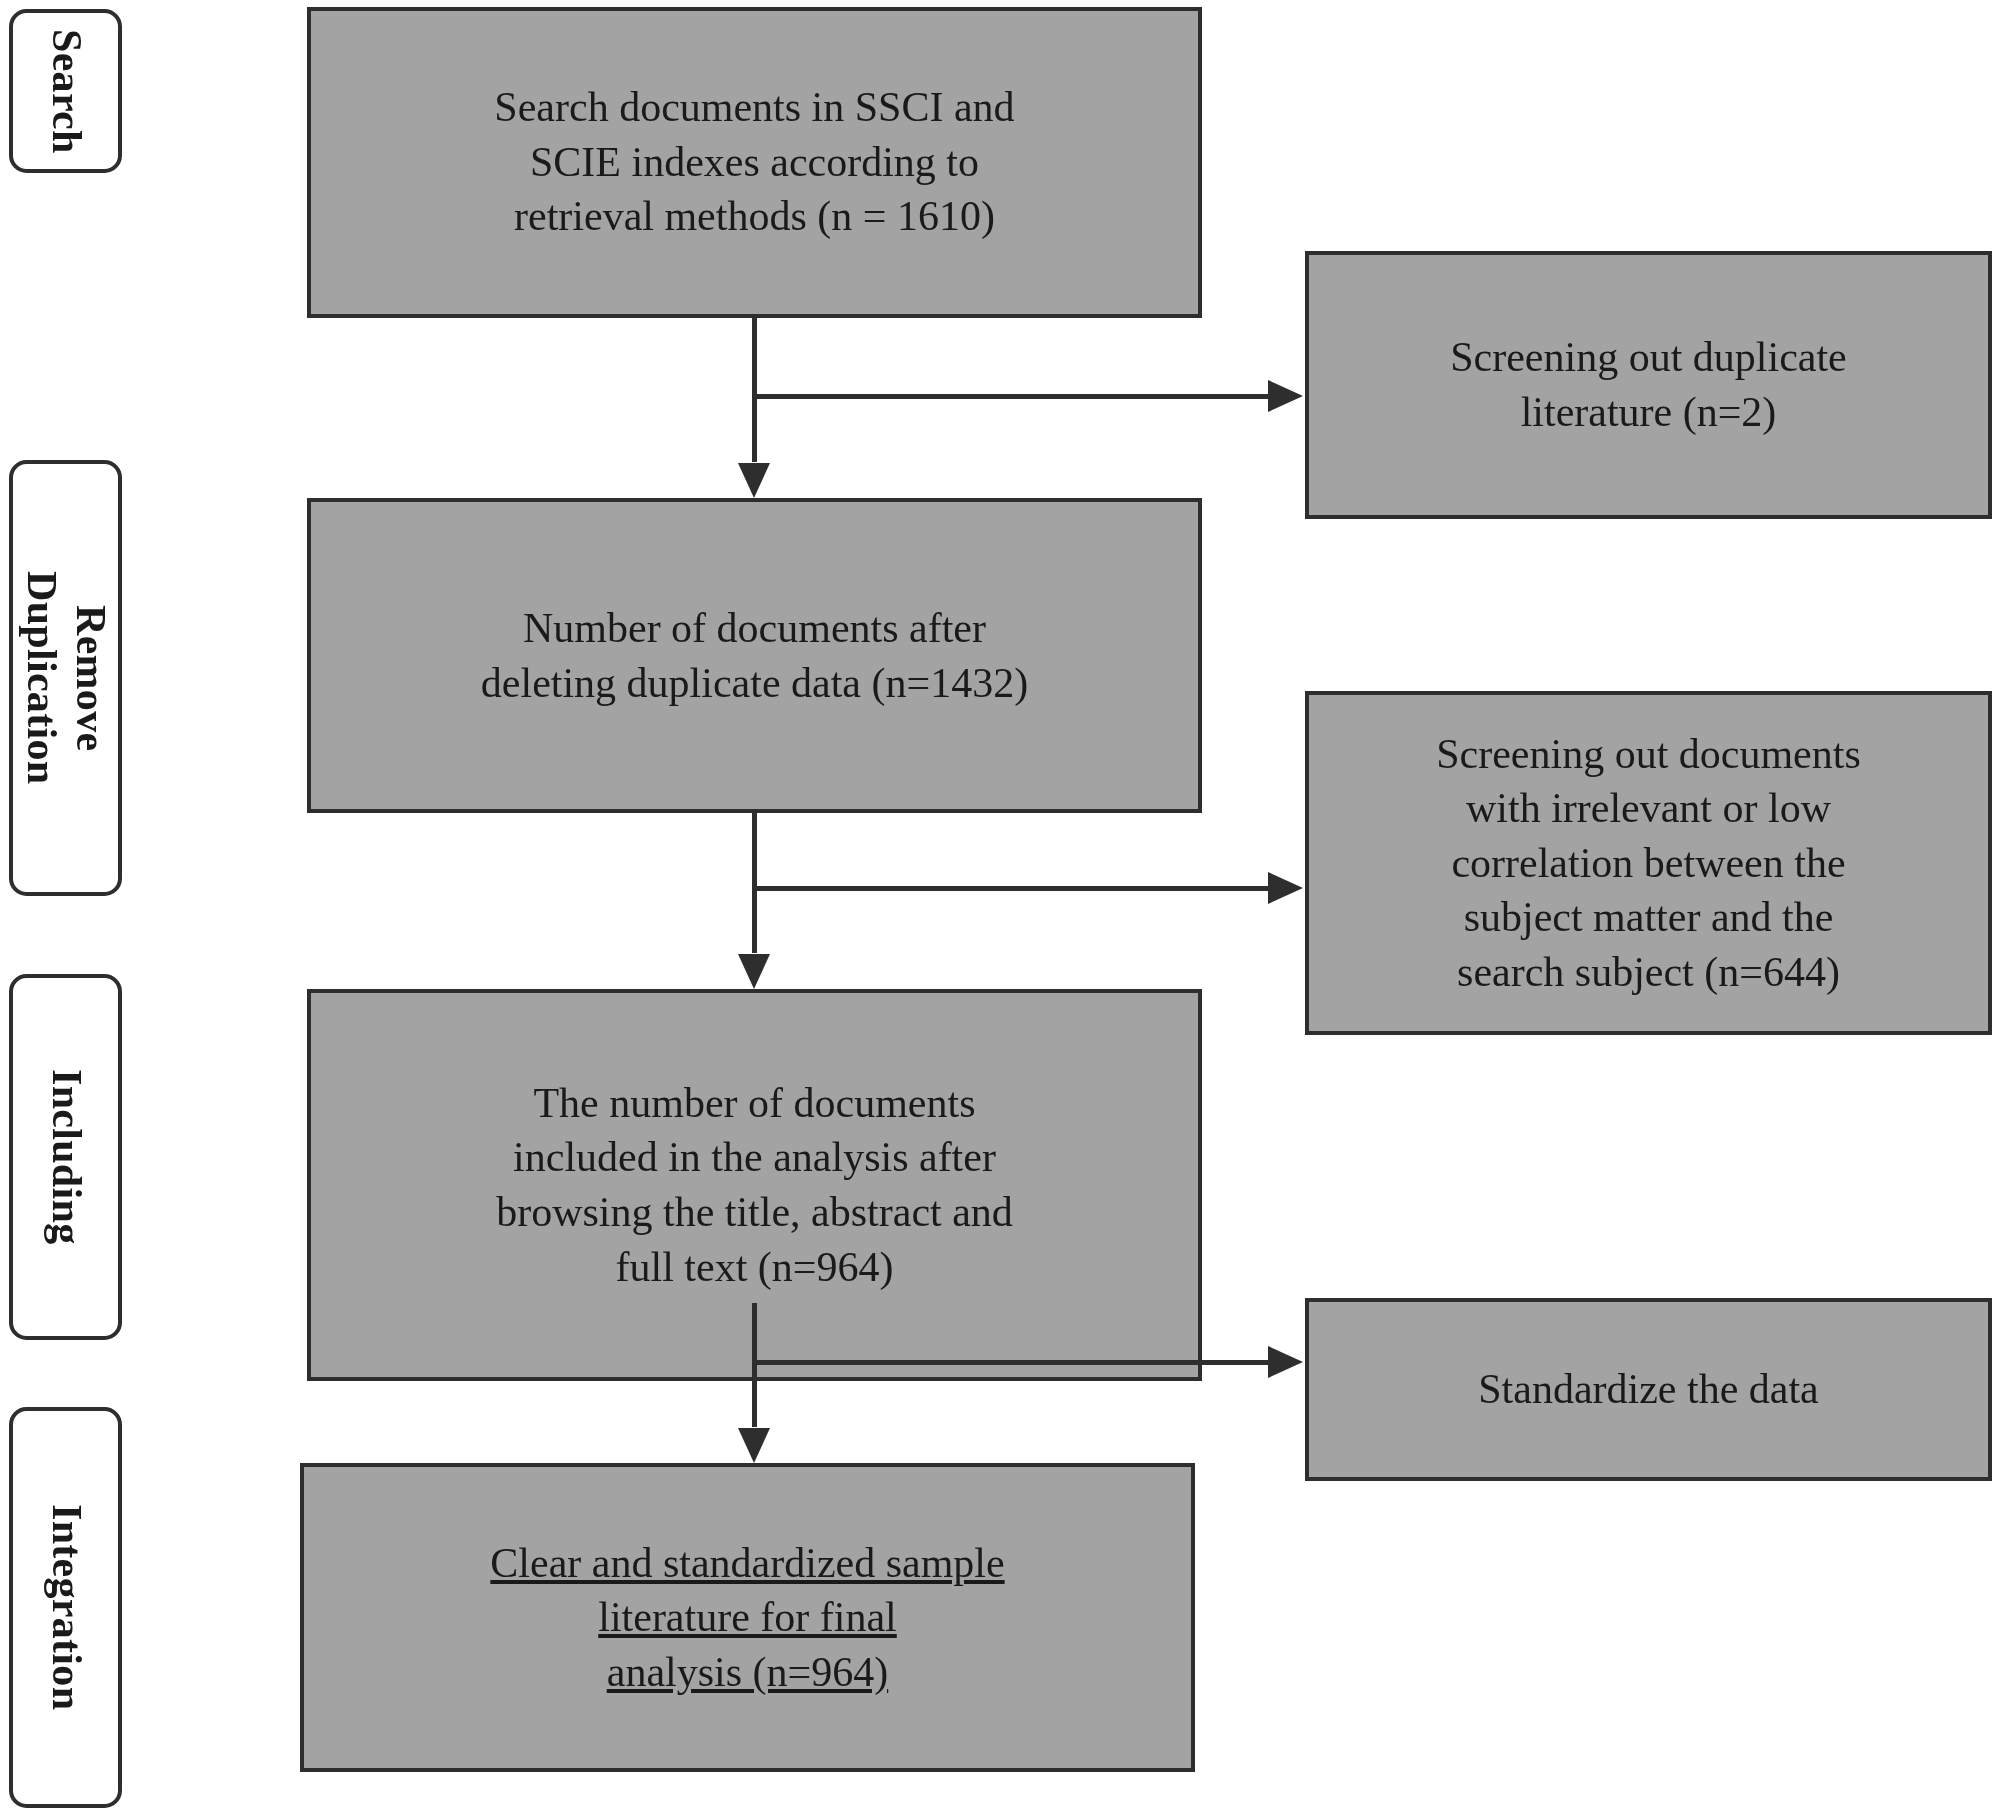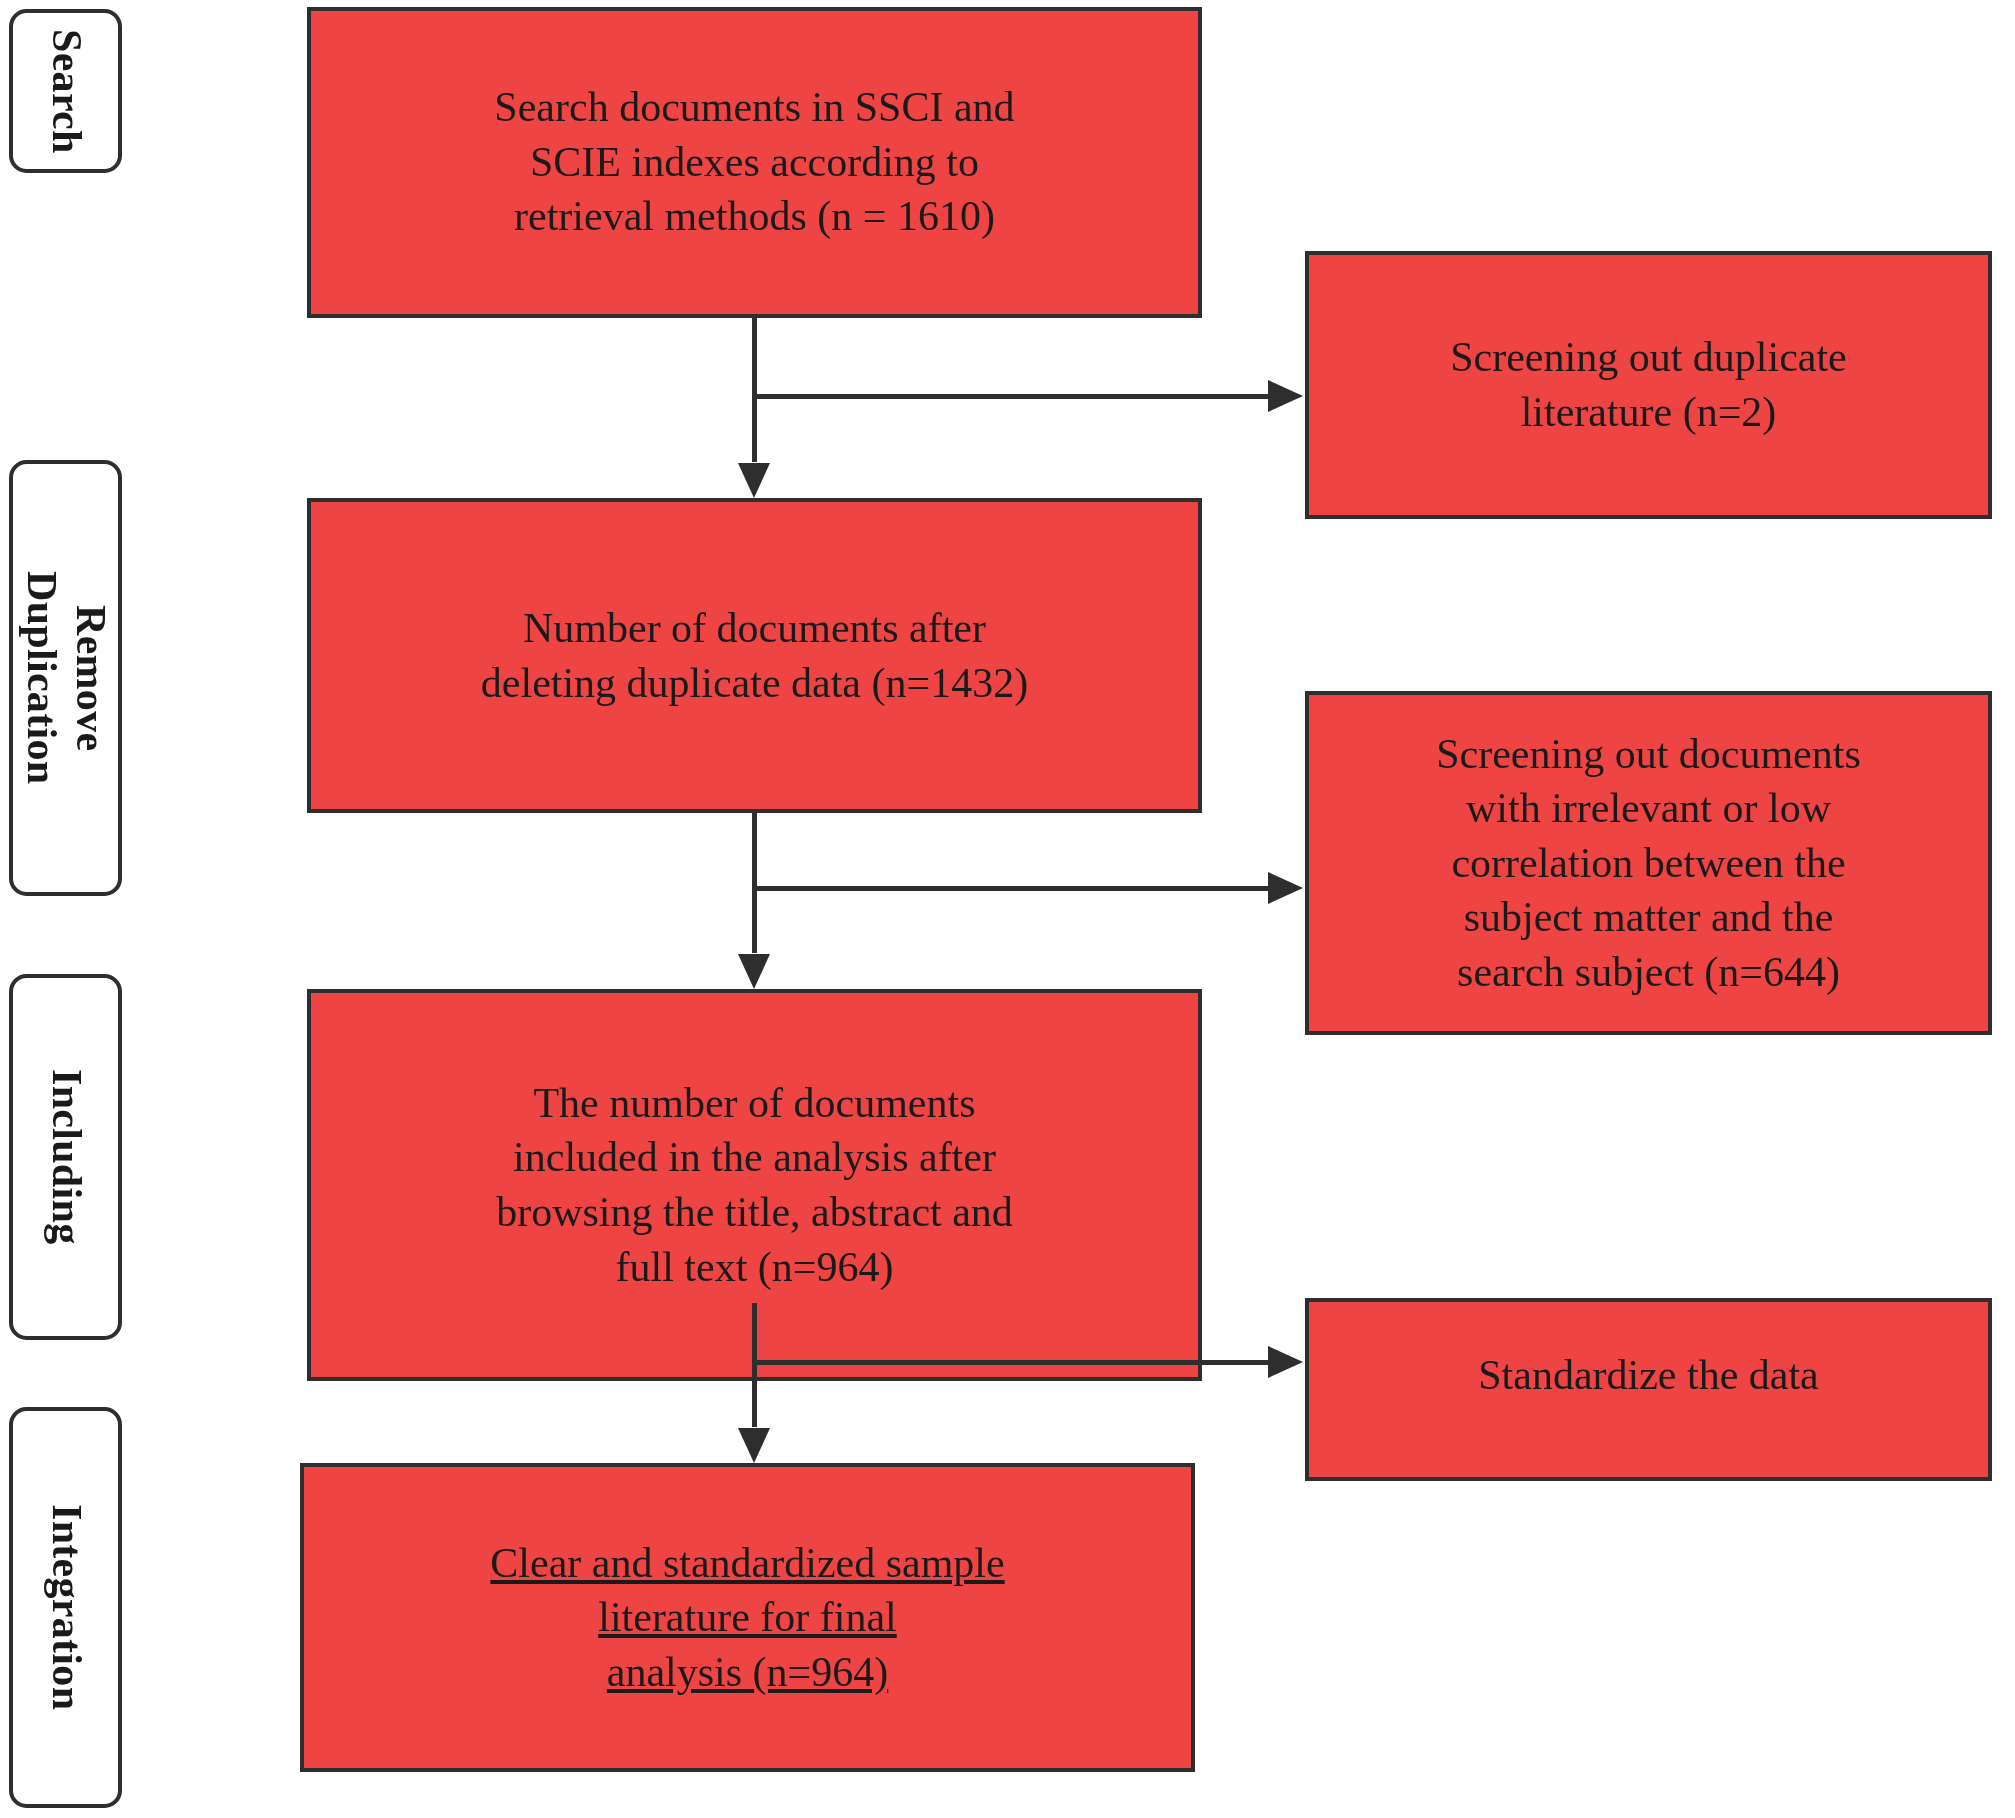--- a/index.html
+++ b/index.html
@@ -38,21 +38,21 @@
     letter-spacing: 0.3px;
     white-space: pre;
     text-align: center;
   }
 
   
   .flow-box {
     position: absolute;
     box-sizing: border-box;
     border: 4.7px solid #2e2e2e;
-    background: #ef4444;
+    background: #a3a3a3;
     display: flex;
     align-items: center;
     justify-content: flex-start;
     padding: 6.7px 15px;
   }
   .flow-box.align-top {
     align-items: flex-start;
   }
   .flow-box .box-text {
     font-size: 42px;
@@ -142,21 +142,21 @@
   </div>
 
   <div class="flow-box" style="left:1305px; top:691px; width:687px; height:344px;">
     <span class="box-text">Screening out documents
 with irrelevant or low
 correlation between the
 subject matter and the
 search subject (n=644)</span>
   </div>
 
-  <div class="flow-box align-top" style="left:1305px; top:1298px; width:687px; height:183px; padding-top:46px;">
+  <div class="flow-box align-top" style="left:1305px; top:1298px; width:687px; height:183px; padding-top:60px;">
     <span class="box-text">Standardize the data</span>
   </div>
 
   <div class="conn-v" style="left:752px; top:317px; height:145px;"></div>
   <div class="arrow-down" style="left:738px; top:463px;"></div>
   <div class="conn-h" style="left:752px; top:394px; width:517px;"></div>
   <div class="arrow-right" style="left:1268px; top:380px;"></div>
 
   <div class="conn-v" style="left:752px; top:812px; height:141px;"></div>
   <div class="arrow-down" style="left:738px; top:954px;"></div>

